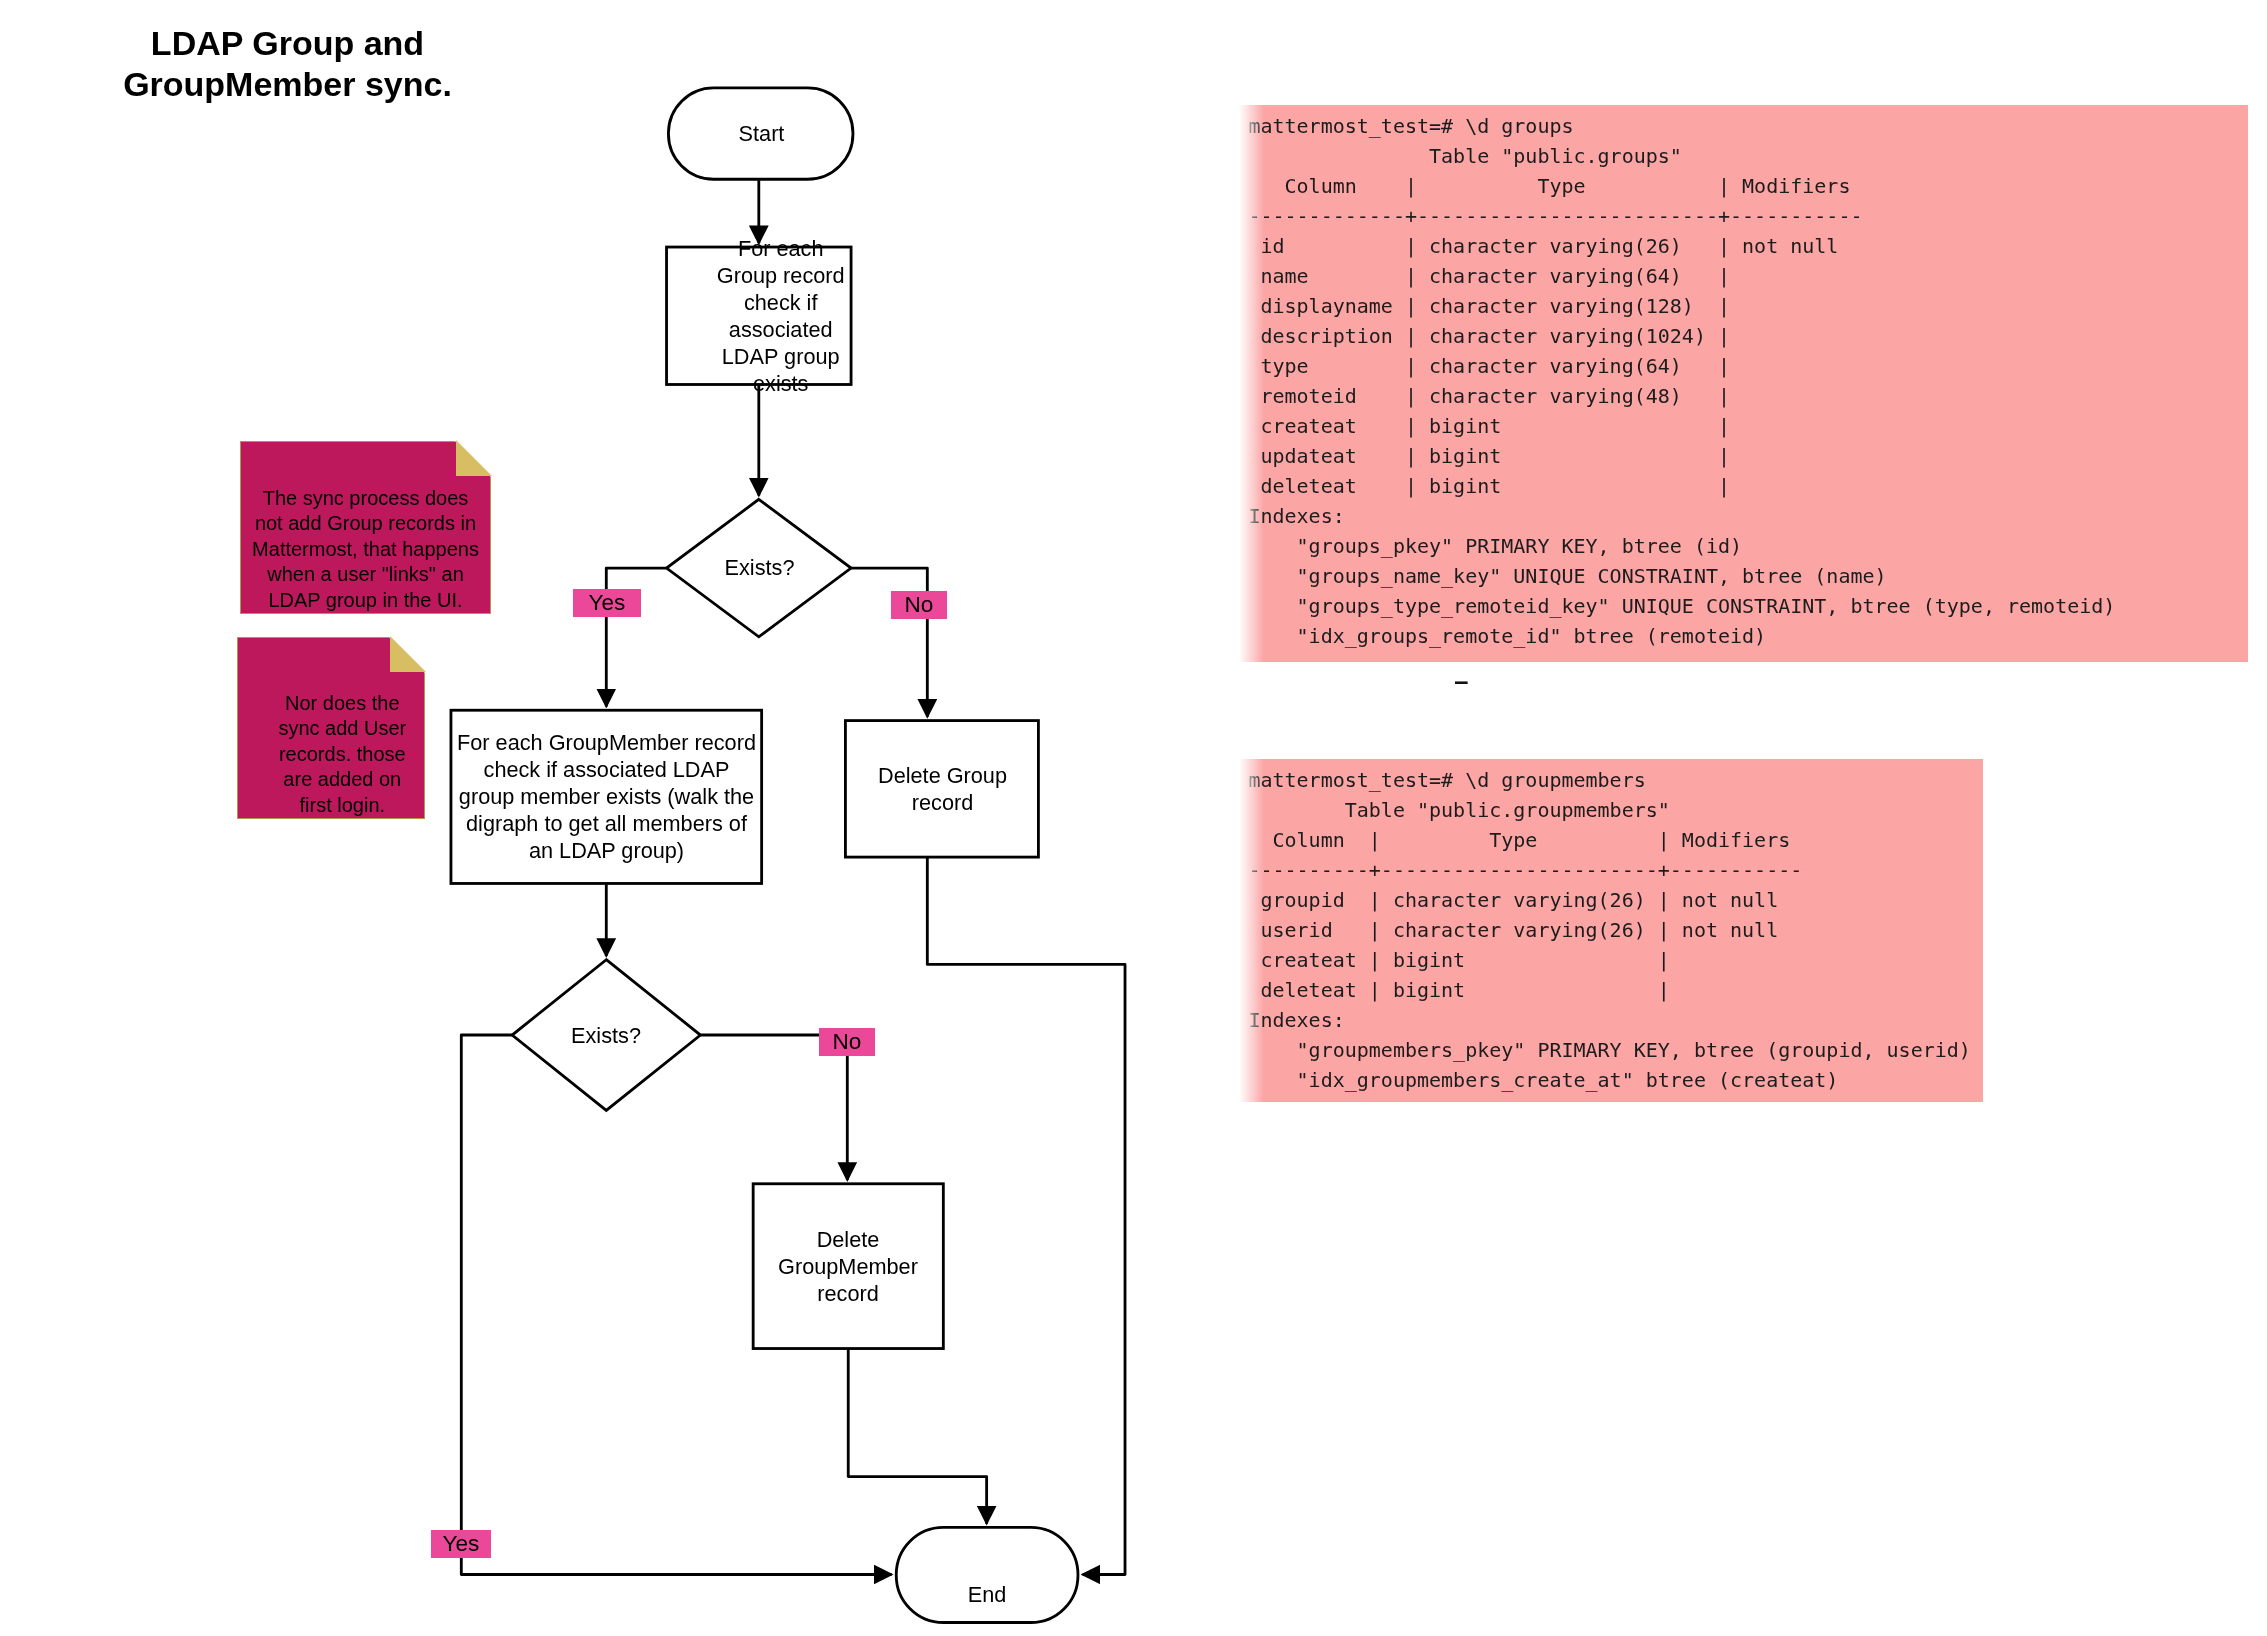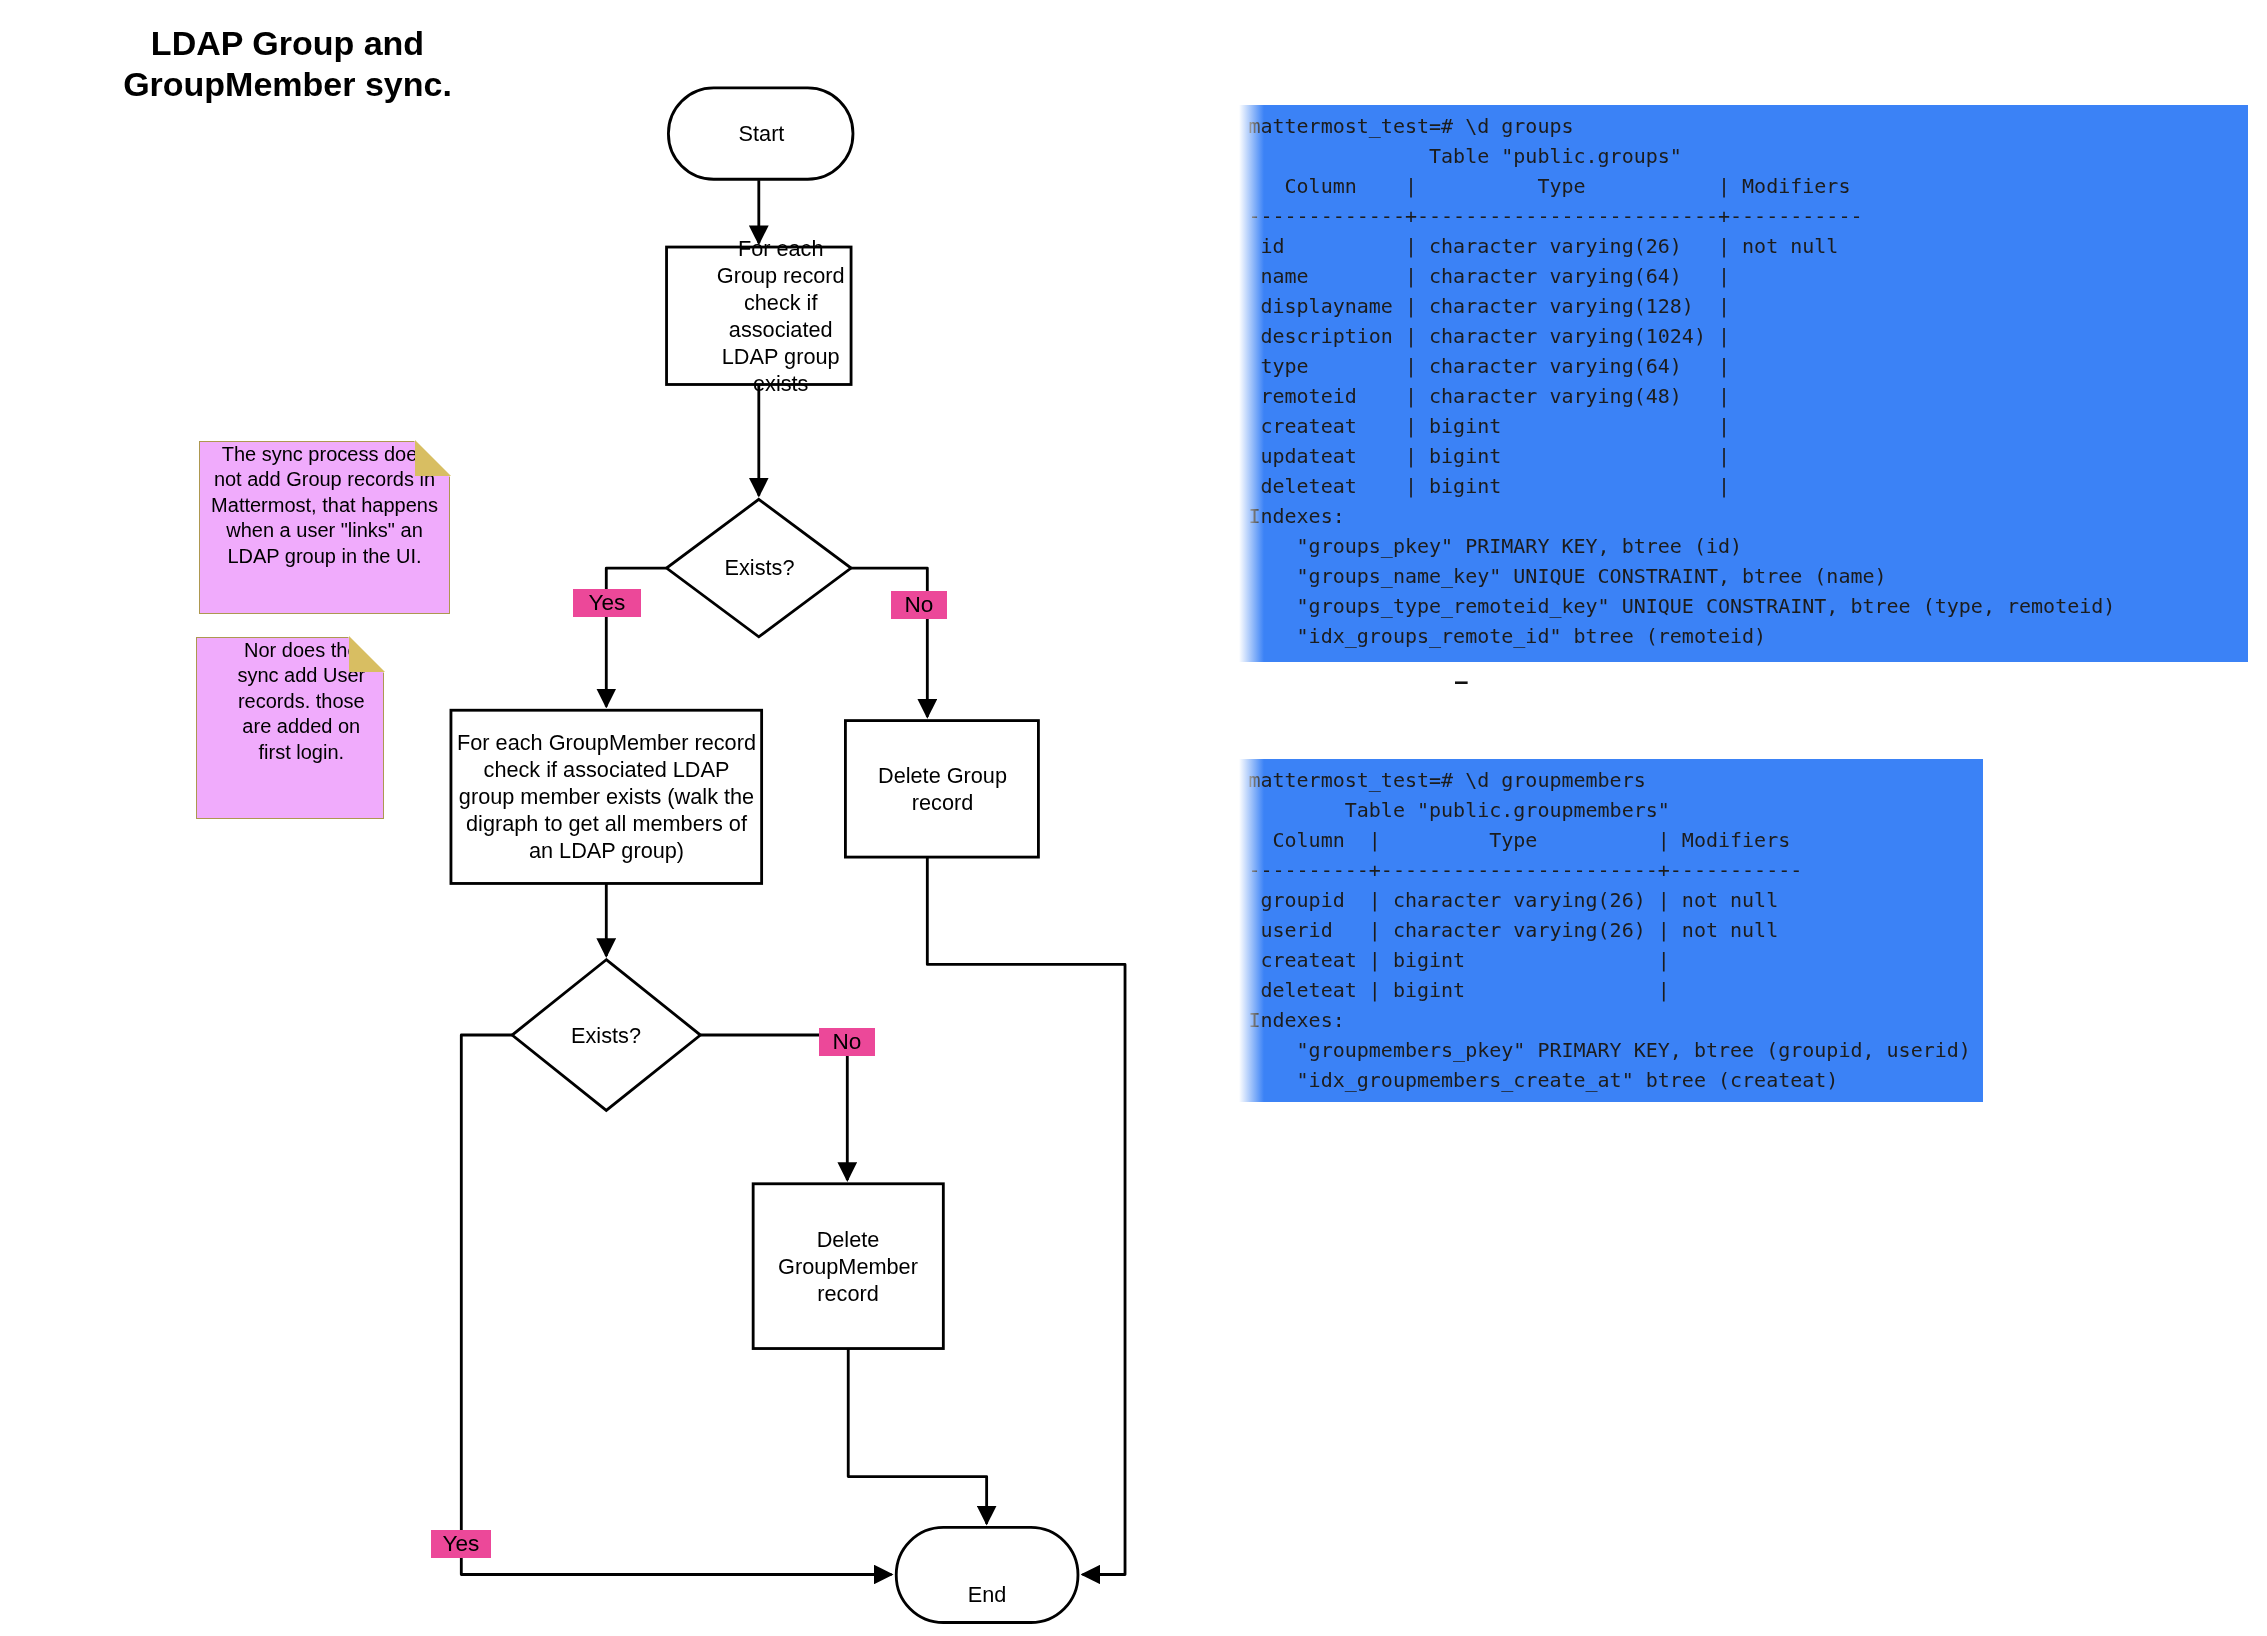--- a/index.html
+++ b/index.html
@@ -16,30 +16,30 @@
   svg.flow .edge{fill:none;stroke:#000000;stroke-width:3;stroke-linejoin:round;}
 
   
   .node-label{position:absolute;z-index:2;display:flex;align-items:center;
     justify-content:center;text-align:center;font-size:21.7px;line-height:27px;
     padding:0 5.6px;box-sizing:border-box;}
   .edge-label{position:absolute;z-index:2;display:flex;align-items:center;
     justify-content:center;font-size:22.6px;line-height:26px;background:#ec4899;}
 
   
-  .note{position:absolute;z-index:2;background:#f0abfc;border:1.9px solid #AD9850;
-    box-sizing:border-box;display:flex;align-items:flex-start;justify-content:center;
-    text-align:center;font-size:20px;line-height:25.4px;padding:0 9.4px;}
+  .note{position:absolute;z-index:2;background:#be185d;border:1.9px solid #AD9850;
+    box-sizing:border-box;display:flex;align-items:flex-end;justify-content:center;
+    text-align:center;font-size:20px;line-height:25.4px;padding:0 9.4px;margin-left:41px;}
   .note .fold-cut{position:absolute;top:-1.9px;right:-1.9px;width:0;height:0;
     border-top:38px solid #ffffff;border-left:38px solid transparent;}
   .note .fold-flap{position:absolute;top:-1.9px;right:-1.9px;width:0;height:0;
     border-bottom:36px solid #D8BE62;border-right:36px solid transparent;}
 
   
-  pre.term{position:absolute;z-index:1;margin:0;background:#3b82f6;
+  pre.term{position:absolute;z-index:1;margin:0;background:#fca5a5;
     font-family:"DejaVu Sans Mono",monospace;font-size:20px;line-height:30px;
     color:#1c1c1c;padding:5.6px 9.4px;white-space:pre;box-sizing:border-box;}
   pre.term::before{content:"";position:absolute;left:0;top:0;bottom:0;width:24.5px;
     background:linear-gradient(90deg,#ffffff,rgba(255,255,255,0));pointer-events:none;}
   .cursor-dash{position:absolute;z-index:2;font-family:"DejaVu Sans Mono",monospace;
     font-size:21px;font-weight:bold;color:#111;}
 </style>
 </head>
 <body>
 

